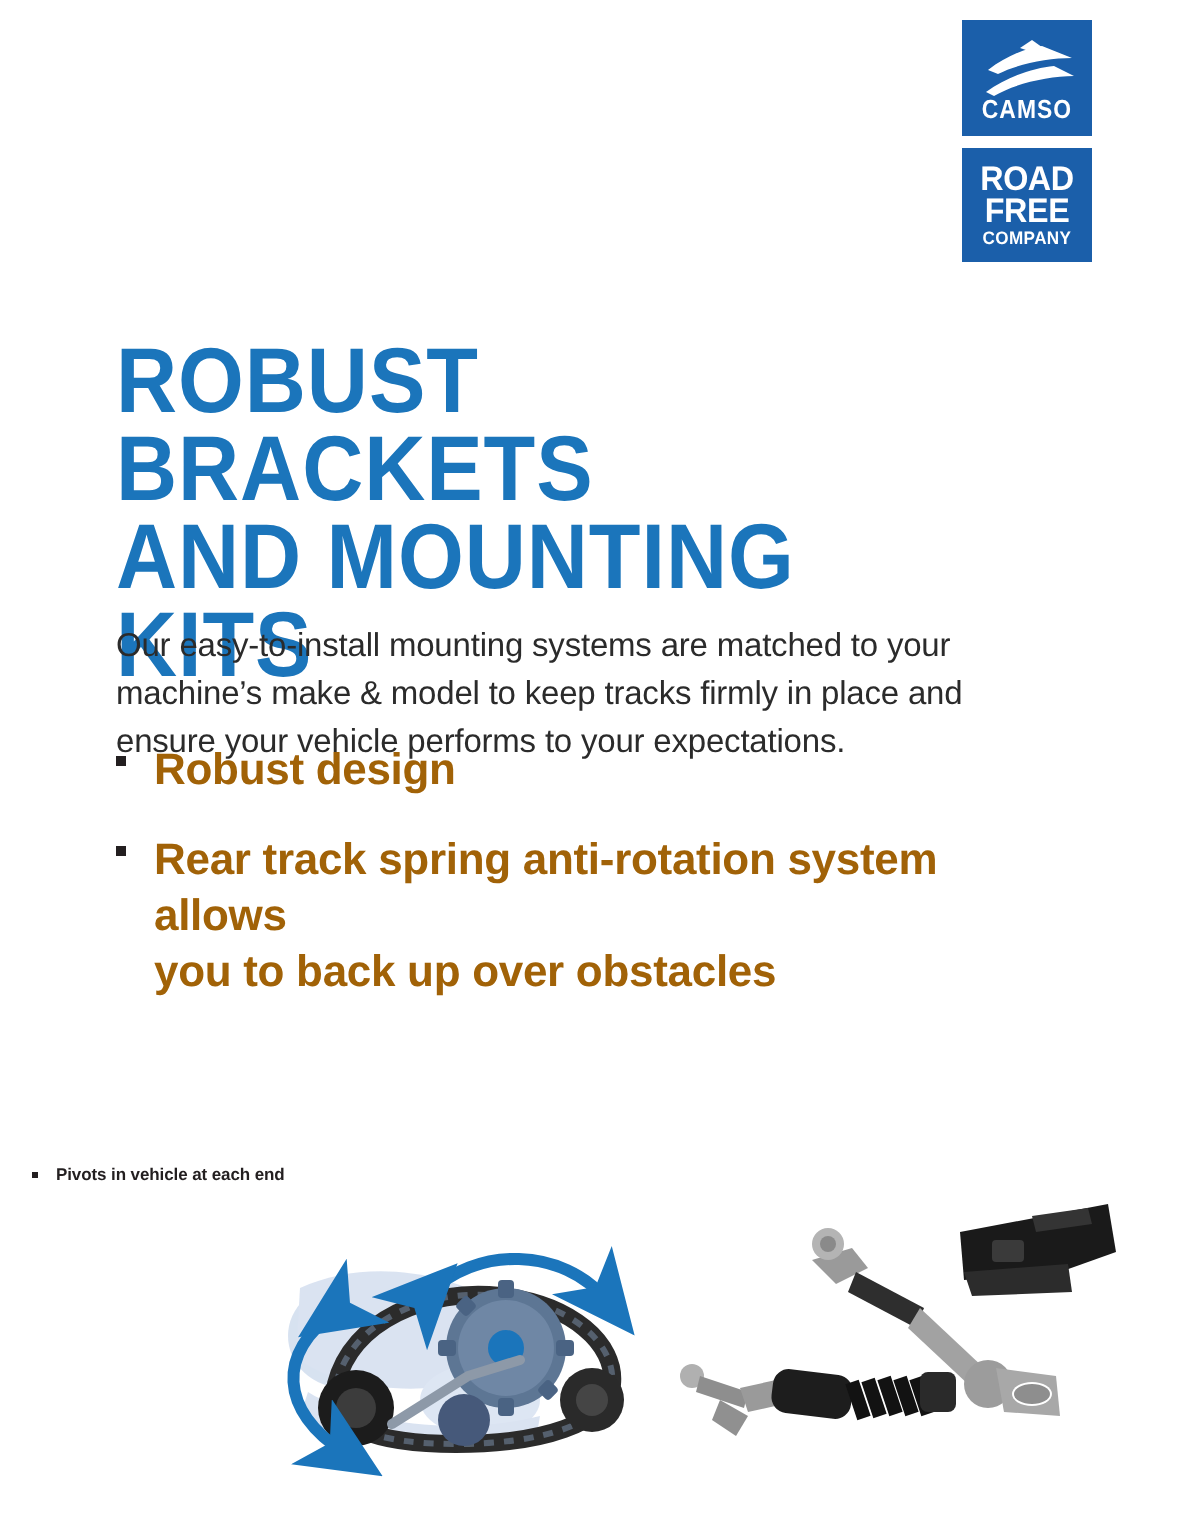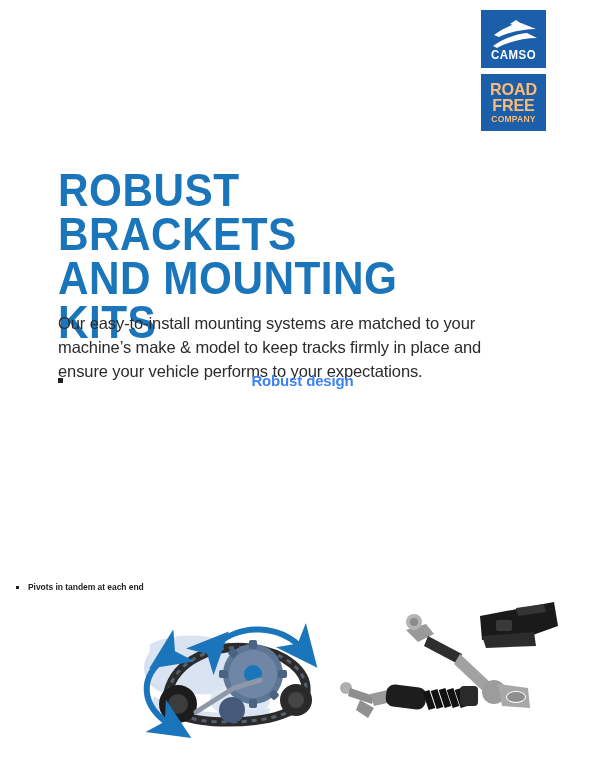--- a/index.html
+++ b/index.html
@@ -49,21 +49,21 @@
     font-size: 13px;
     letter-spacing: 0.6px;
     transform: scaleX(0.88);
     line-height: 1;
   }
 
   .rf-lines {
     position: absolute;
     top: 8px; left: 0; right: 0;
     text-align: center;
-    color: #fdba74;
+    color: #ffffff;
     font-family: "Liberation Sans Narrow", "Liberation Sans", sans-serif;
     font-weight: bold;
     line-height: 0.92;
   }
   .rf-l1, .rf-l2 {
     font-size: 17px;
     letter-spacing: -0.2px;
     transform: scaleX(0.95);
     display: block;
   }
@@ -111,27 +111,26 @@
     left: 58px;
     width: 470px;
     list-style: none;
     margin: 0;
     padding: 0;
   }
   #bullets li {
     position: relative;
     padding-left: 19px;
     margin-bottom: 17px;
-    font-size: 15px;
+    font-size: 22px;
     font-weight: bold;
     line-height: 1.28;
-    color: #3b82f6;
+    color: #a16207;
     letter-spacing: -0.15px;
     white-space: pre-line;
-    text-align: center;
   }
   #bullets li::before {
     content: "";
     position: absolute;
     left: 0;
     top: 7px;
     width: 5px;
     height: 5px;
     background: #231f20;
   }
@@ -194,23 +193,25 @@
 
 </div>
 
 <h1 id="headline">ROBUST BRACKETS
 AND MOUNTING KITS</h1>
 
 <p id="intro">Our easy-to-install mounting systems are matched to your machine’s make &amp; model to keep tracks firmly in place and ensure your vehicle performs to your expectations.</p>
 
 <ul id="bullets">
   <li>Robust design</li>
+  <li>Rear track spring anti-rotation system allows
+you to back up over obstacles</li>
 </ul>
 
-<div id="footnote">Pivots in tandem at each end</div>
+<div id="footnote">Pivots in vehicle at each end</div>
 
 <div id="illustration">
 
   <svg id="track-figure" width="215" height="140" viewBox="0 0 215 140" aria-hidden="true">
 
     <defs>
       <marker id="ah" markerWidth="7" markerHeight="7" refX="3.2" refY="3.2" orient="auto">
         <path d="M0,0 L7,3.2 L0,6.4 L1.8,3.2 Z" fill="#1b75bb"></path>
       </marker>
     </defs>

